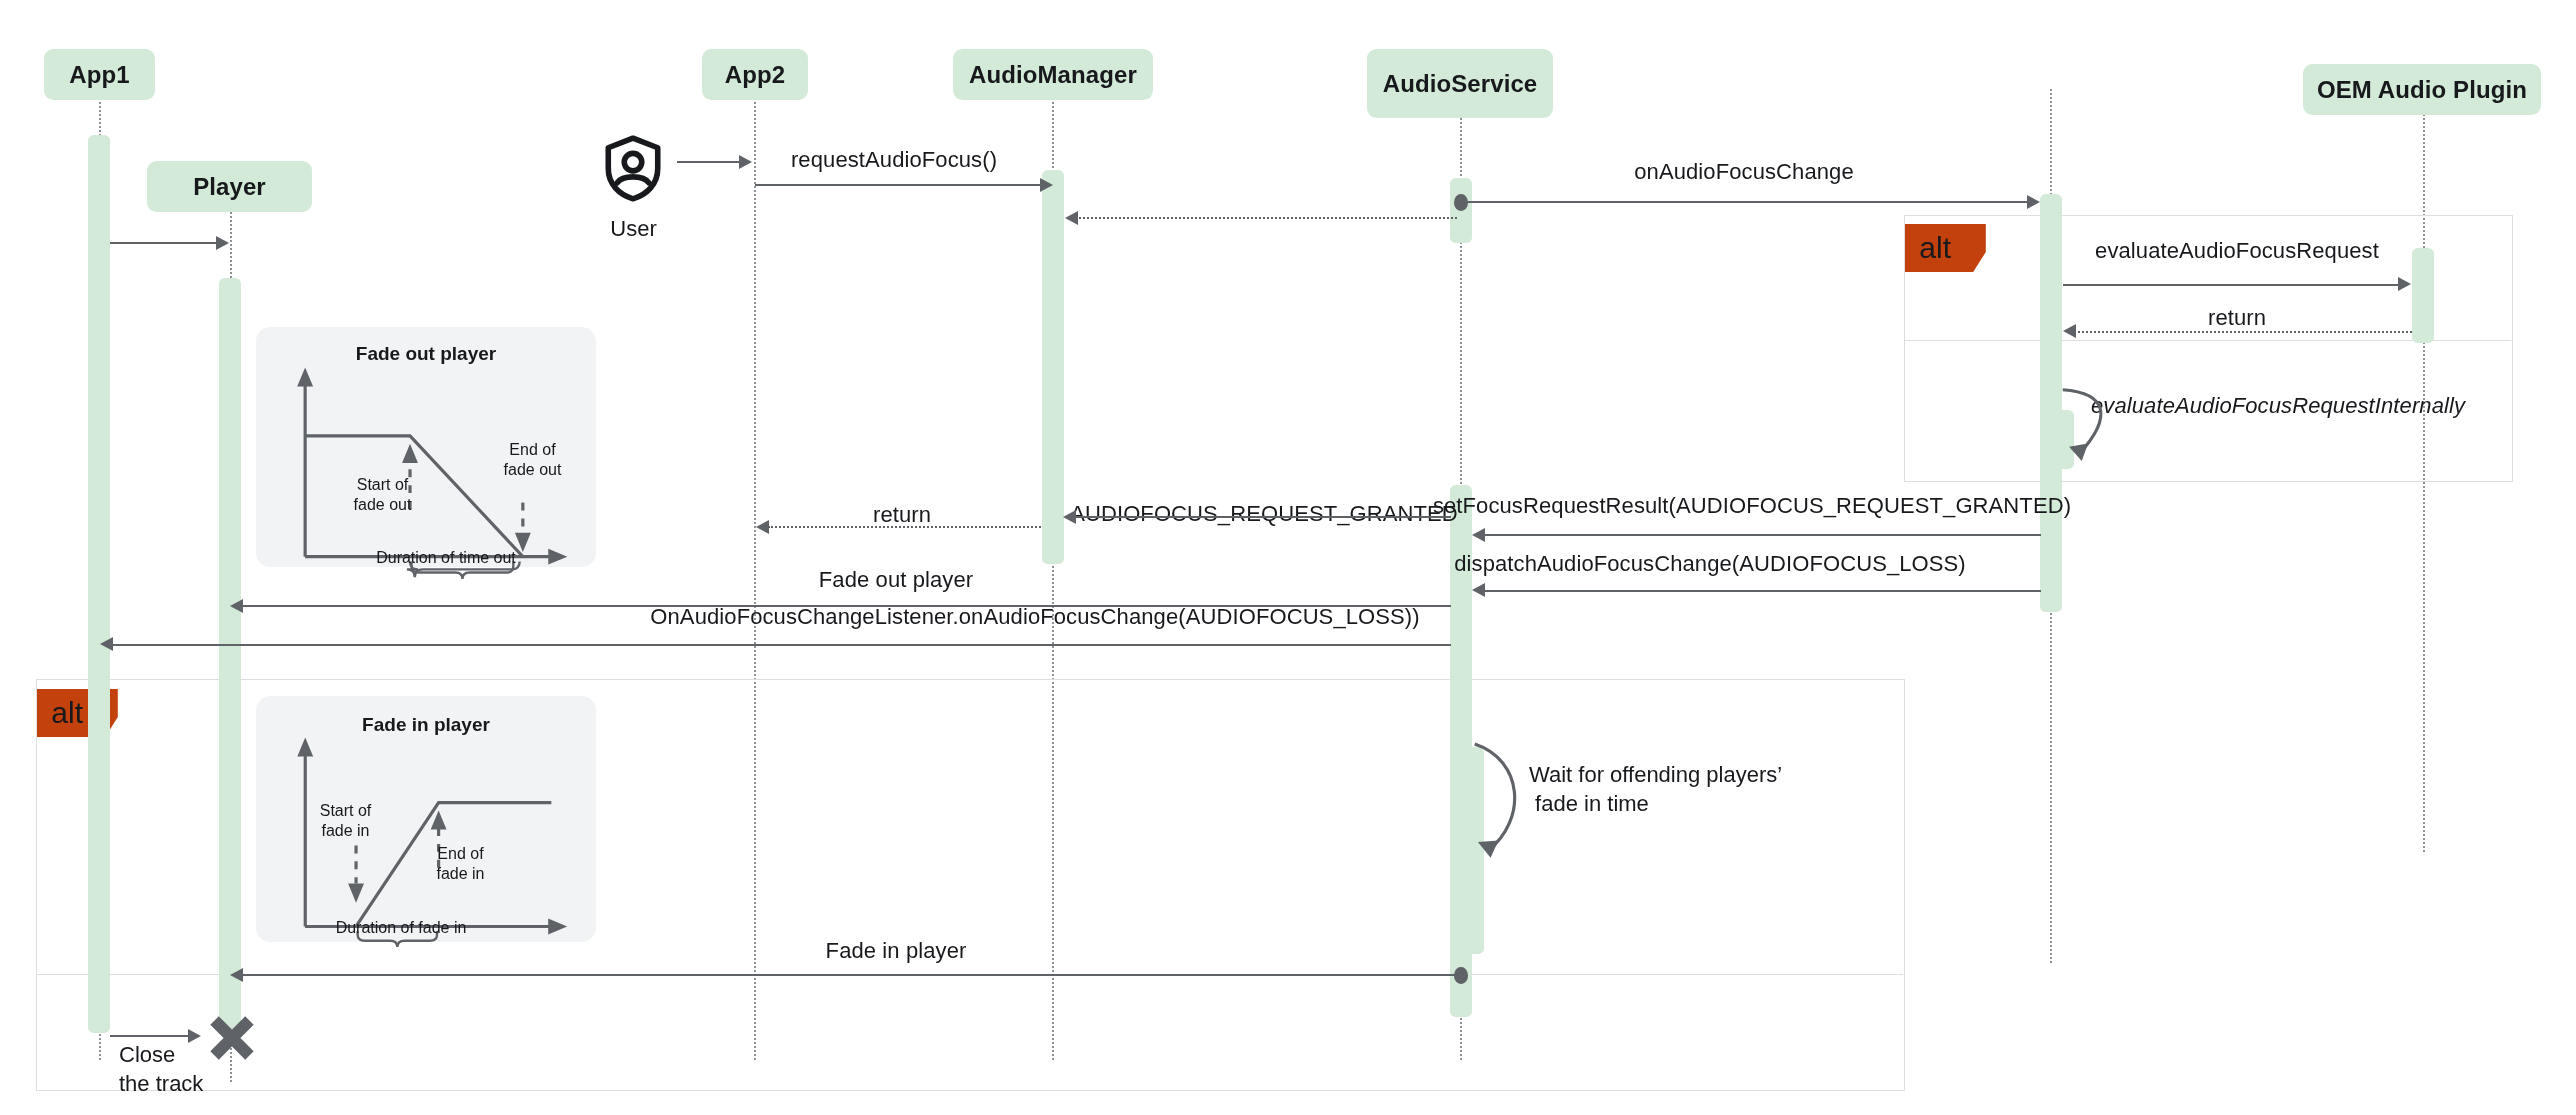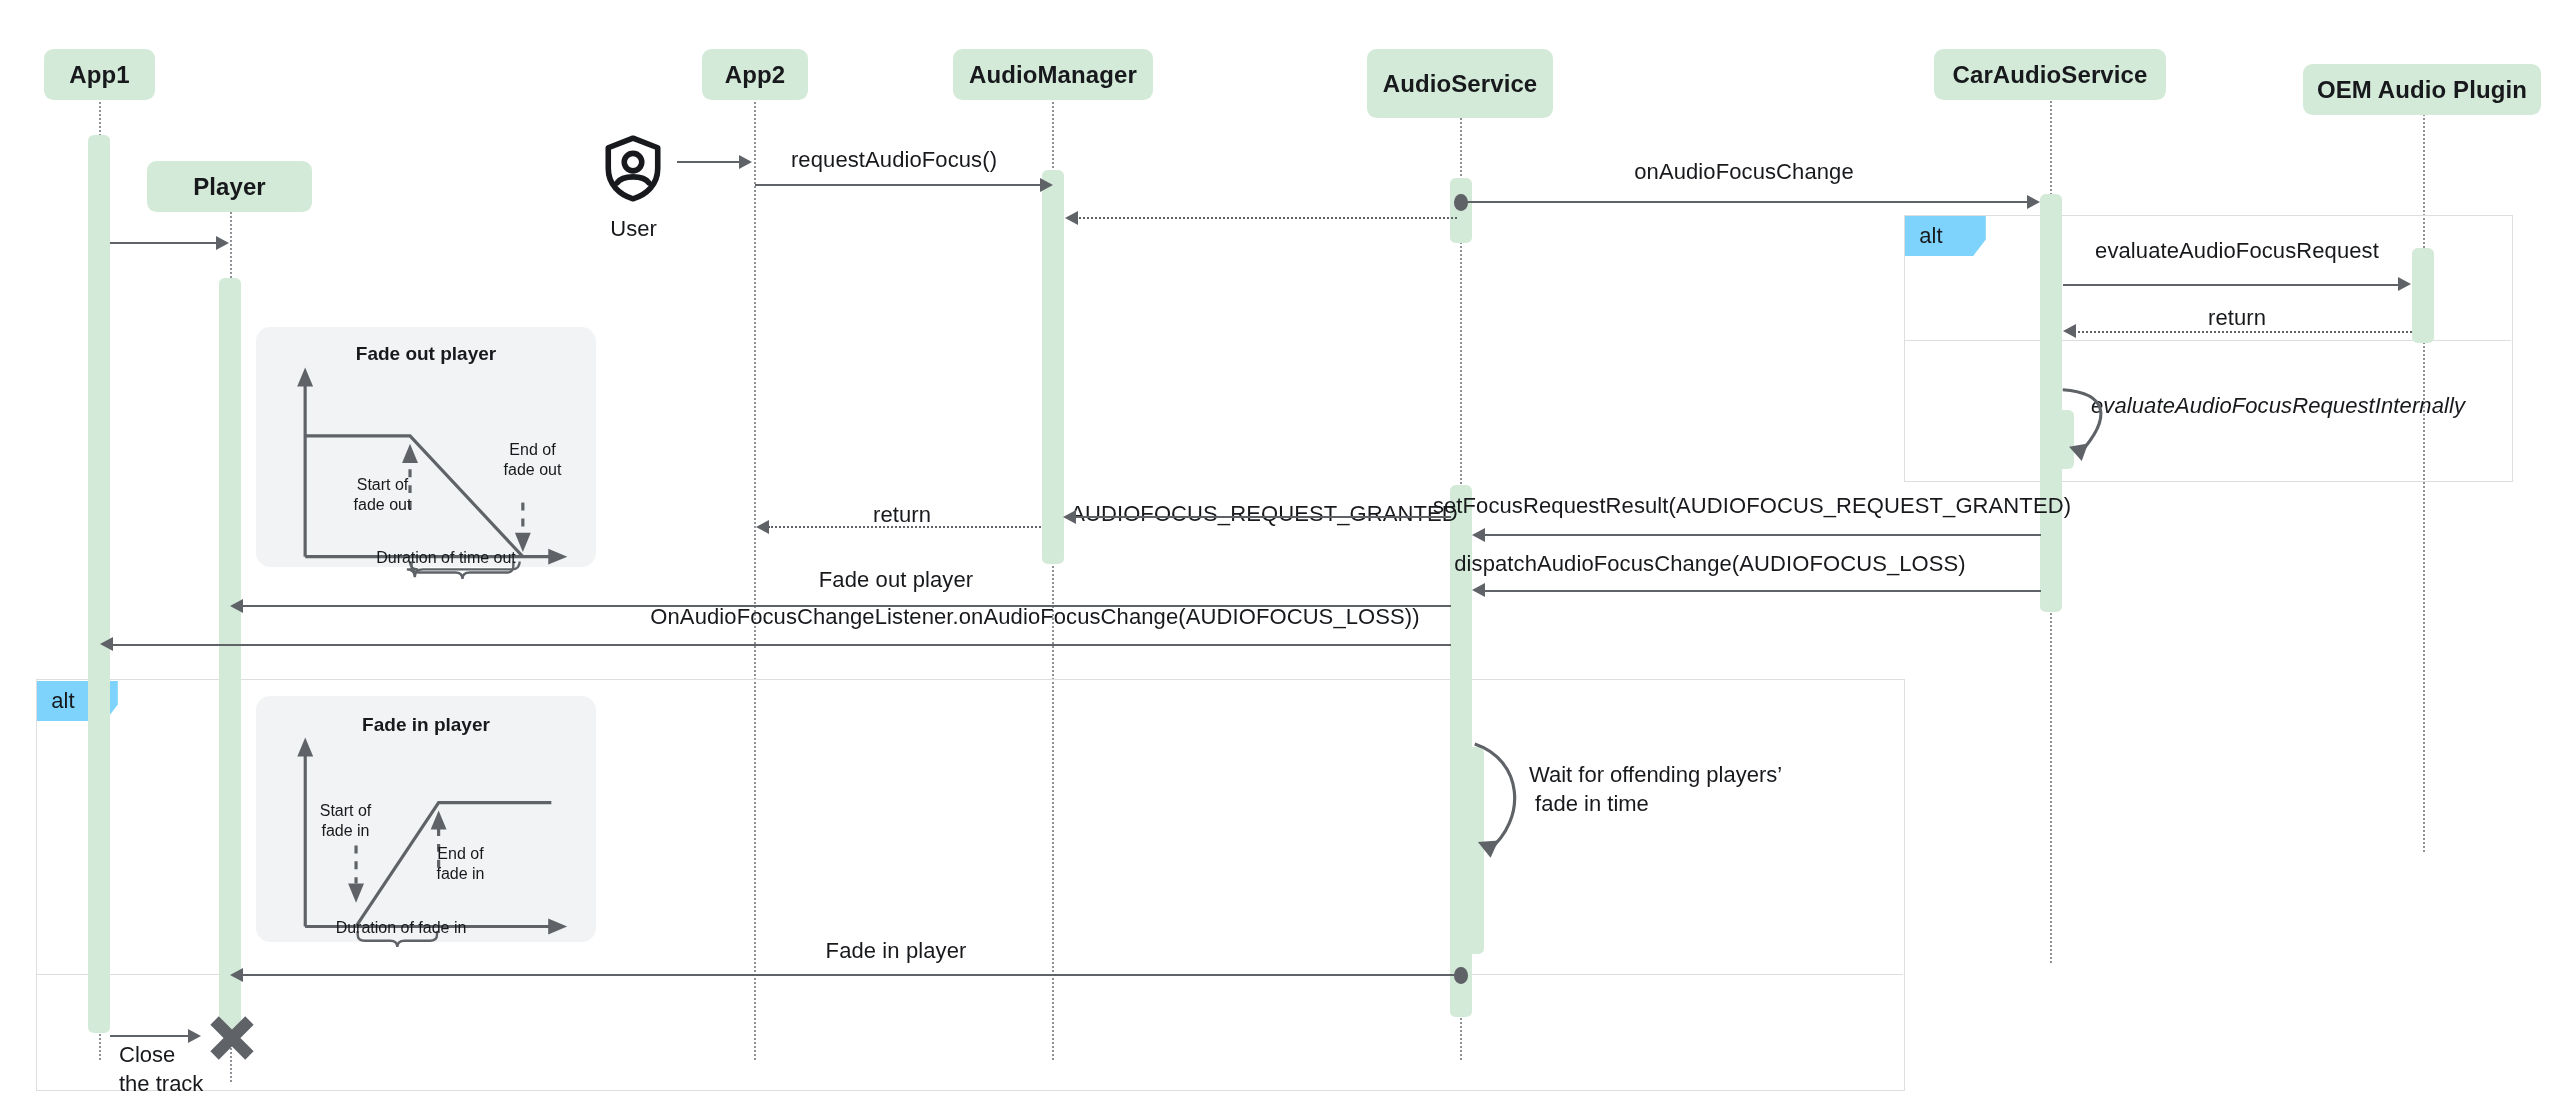--- a/index.html
+++ b/index.html
@@ -52,24 +52,25 @@
     letter-spacing:0.1px;
     text-align:center;
   }
   .msglabel.ctr{transform:translateX(-50%);}
   
   .frag{
     position:absolute;border:1.6px solid #dcdedf;background:transparent;
   }
   .fragdiv{position:absolute;height:0;border-top:1.6px solid #dcdedf;}
   .fraglabel{
-    position:absolute;background:#7dd3fc;color:#17191c;font-size:22px;
+    position:absolute;background:#c2410c;color:#17191c;font-size:30px;
     padding:7.2px 17.5px 7.2px 14.3px;
     clip-path:polygon(0 0,100% 0,100% 58%,84% 100%,0 100%);
     min-width:49px;
+    margin-top:8px;
   }
   
   .note{
     position:absolute;background:#f1f3f4;border-radius:14.3px;
   }
   .notetitle{
     position:absolute;left:0;right:0;text-align:center;
     font-weight:bold;font-size:19px;color:#17191c;
   }
   .chartlabel{
@@ -124,23 +125,20 @@
  </div>
  <div class="actor" style="left:702px; top:49px; width:106px; height:51px;">
    <span>App2</span>
  </div>
  <div class="actor" style="left:953px; top:49px; width:200px; height:51px;">
    <span>AudioManager</span>
  </div>
  <div class="actor" style="left:1367px; top:49px; width:186px; height:69px;">
    <span>AudioService</span>
  </div>
- <div class="actor" style="left:1934px; top:49px; width:232px; height:51px;">
-   <span>CarAudioService</span>
- </div>
  <div class="actor" style="left:2303px; top:49px; width:238px; height:51px;margin-top:15px;">
    <span>OEM Audio Plugin</span>
  </div>
 
  <div style="position:absolute;left:605px;top:135px;width:56px;height:67px;">
    <svg width="56" height="67" viewBox="0 0 70 84">
      <path d="M35 4 L66 16 V42 C66 62 52 75 35 80 C18 75 4 62 4 42 V16 Z" fill="none" stroke="#17191c" stroke-width="7" stroke-linejoin="round"></path>
      <circle cx="35" cy="34" r="11" fill="none" stroke="#17191c" stroke-width="7"></circle>
      <path d="M15 60 C22 50 48 50 55 60" fill="none" stroke="#17191c" stroke-width="7" stroke-linecap="round"></path>
    </svg>

